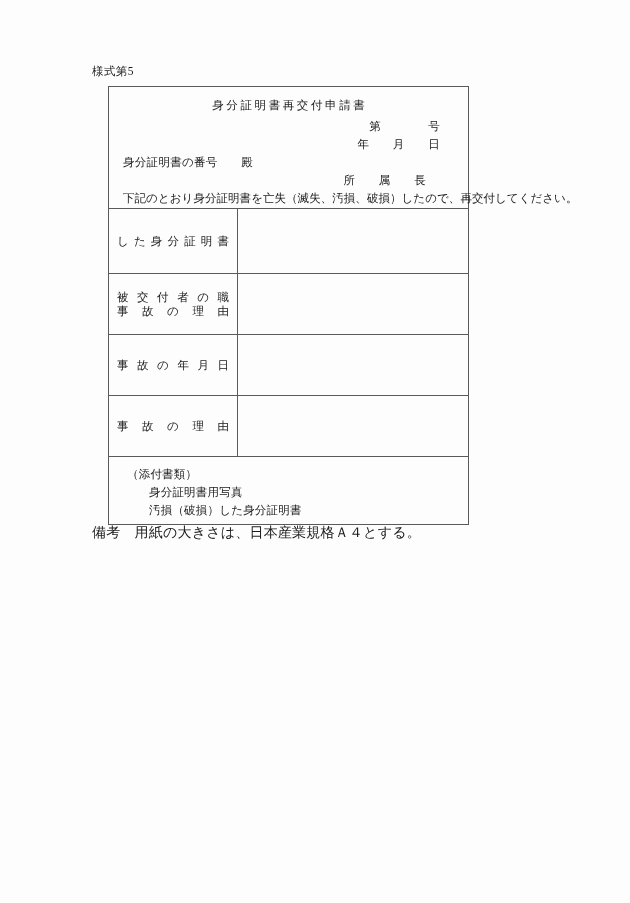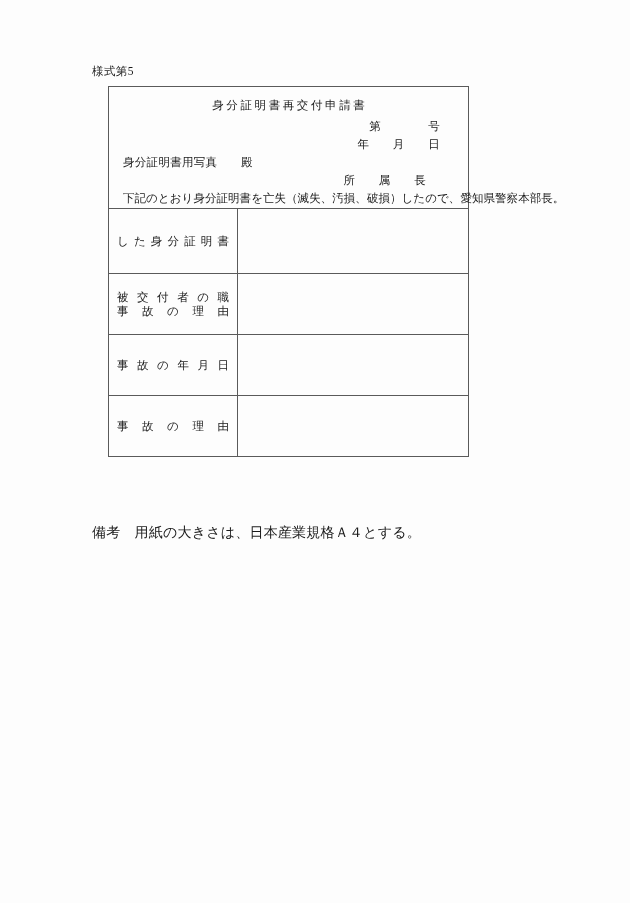--- a/index.html
+++ b/index.html
@@ -183,25 +183,25 @@
 
   <div class="form-box">
 
     <div class="header-block">
       <div class="doc-title">身分証明書再交付申請書</div>
 
       <div class="number-line">第　　　　号</div>
 
       <div class="date-line">年　　月　　日</div>
 
-      <div class="addressee">身分証明書用写真　　殿</div>
+      <div class="addressee">身分証明書の番号　　殿</div>
 
       <div class="affiliation">所　　属　　長</div>
 
-      <div class="body-sentence">下記のとおり身分証明書を亡失（滅失、汚損、破損）したので、愛知県警察本部長。</div>
+      <div class="body-sentence">下記のとおり身分証明書を亡失（滅失、汚損、破損）したので、再交付してください。</div>
     </div>
 
     <div class="row row-h1">
       <div class="row-label">
         <span class="label-text spread">した身分証明書</span>
       </div>
       <div class="row-value"></div>
     </div>
 
     <div class="row row-h2">
@@ -219,18 +219,23 @@
       <div class="row-value"></div>
     </div>
 
     <div class="row row-h4">
       <div class="row-label">
         <span class="label-text spread">事故の理由</span>
       </div>
       <div class="row-value"></div>
     </div>
 
+    <div class="attach-row">
+      <div class="attach-heading">（添付書類）</div>
+      <div class="attach-item">身分証明書用写真</div>
+      <div class="attach-item">汚損（破損）した身分証明書</div>
+    </div>
 
   </div>
 
   <div class="footer-note">備考　用紙の大きさは、日本産業規格Ａ４とする。</div>
 
 </div>
 
 </body></html>

